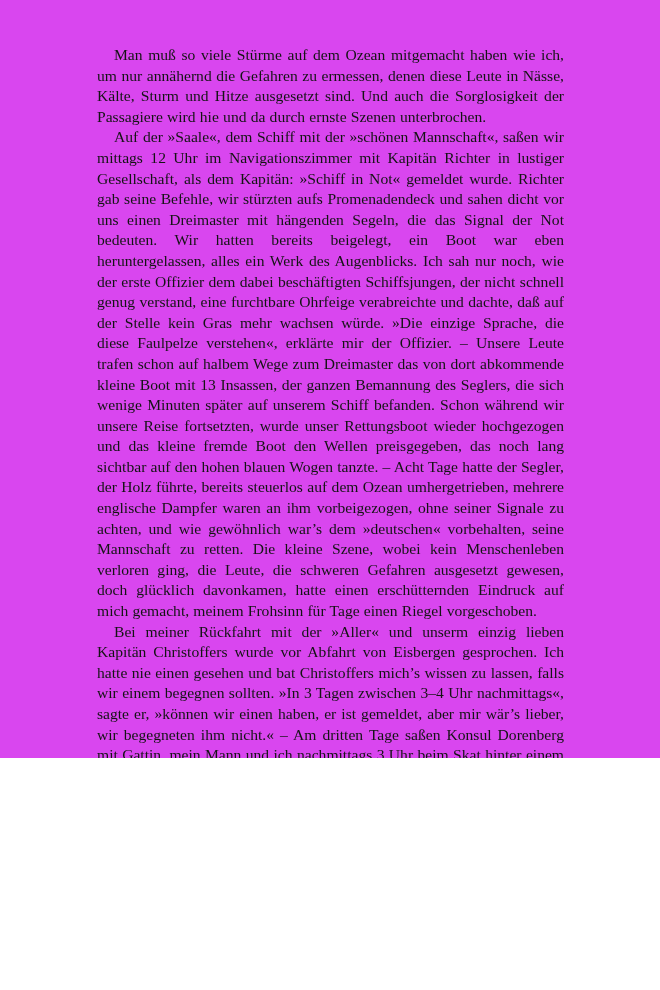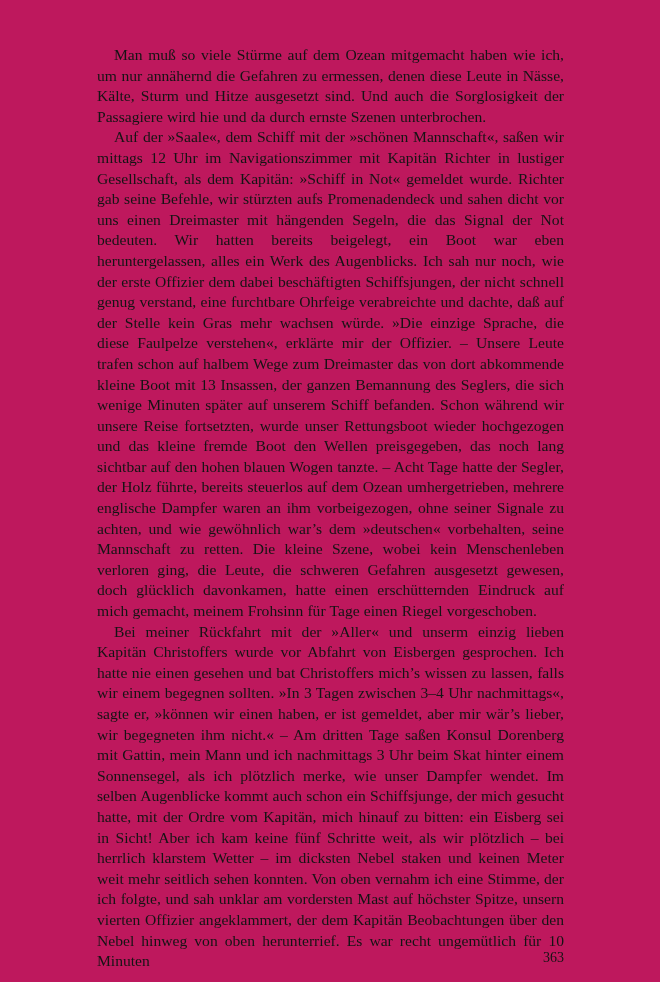--- a/index.html
+++ b/index.html
@@ -9,22 +9,22 @@
     body {
       width: 660px;
       height: 990px;
       background: #ffffff;
       font-family: "Liberation Serif", "DejaVu Serif", serif;
       color: #141414;
     }
     .page {
       position: relative;
       width: 660px;
-      height: 982px;
-      background: #be185d;
+      height: 758px;
+      background: #d946ef;
       overflow: hidden;
     }
     .text-block {
       position: absolute;
       left: 97px;
       top: 45px;
       width: 467px;
       font-size: 15.6px;
       line-height: 20.6px;
       text-align: justify;

